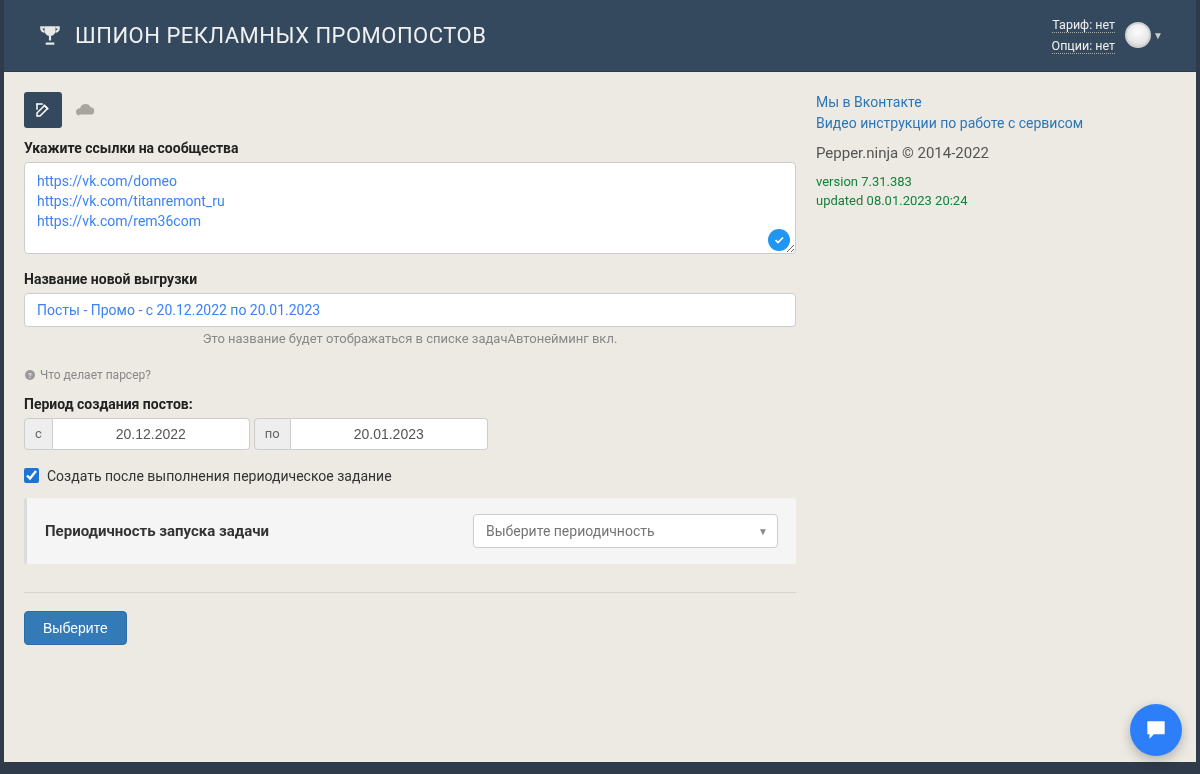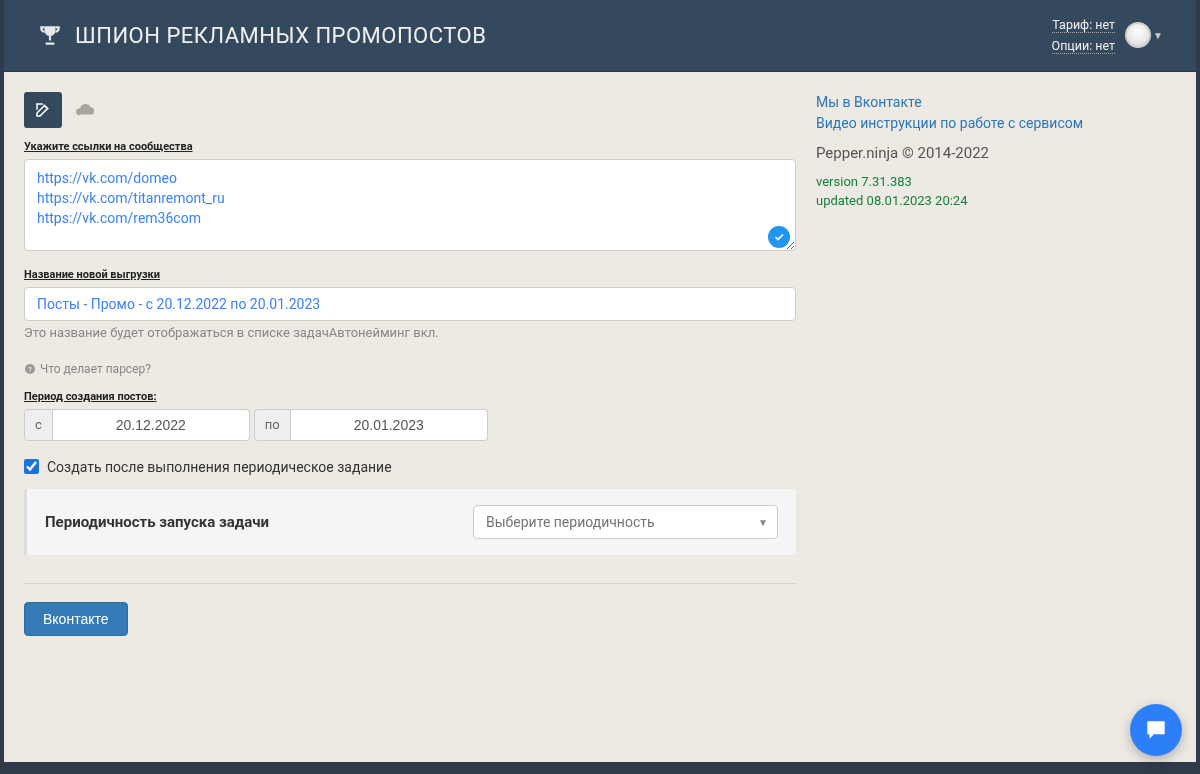--- a/index.html
+++ b/index.html
@@ -48,34 +48,34 @@
     .sidebar .meta { color: #15803d; margin-top: 10px; line-height: 1.5; font-size: 13px;}
     .sidebar .brand { color: #555; margin-top: 10px; font-size: 15px;}
     .toolbar { display: flex; gap: 4px; margin-bottom: 12px; align-items: center;}
     .tool-btn {
       background: #34495e; color: #fff; width: 38px; height: 36px;
       display: inline-flex; align-items: center; justify-content: center;
       border-radius: 3px; cursor: pointer;
     }
     .tool-icon-disabled { color: #a8a49e; width: 38px; height: 36px; display:inline-flex; align-items:center; justify-content:center;}
     .form-group { margin-bottom: 14px; }
-    .form-label { font-weight: 700; color: #222; display: block; margin-bottom: 6px; font-size: 11px; text-decoration: underline;}
+    .form-label { font-weight: 700; color: #222; display: block; margin-bottom: 6px; font-size: 14px;}
     .textarea, .text-input, .select-input {
       width: 100%; background: #fff; border: 1px solid #ccc;
       border-radius: 4px; padding: 8px 12px; font-size: 14px; color: #3b82f6;
       font-family: inherit;
     }
     .textarea { min-height: 92px; resize: vertical; line-height: 1.45; position: relative;}
     .textarea-wrap { position: relative; }
     .check-badge {
       position: absolute; right: 6px; bottom: 6px;
       width: 22px; height: 22px; background: #2095f2; border-radius: 50%;
       display: flex; align-items: center; justify-content: center; color: #fff;
     }
-    .hint-row { display:flex; justify-content: flex-start; color: #888; font-size: 13px; margin-top: 4px;}
+    .hint-row { display:flex; justify-content: center; color: #888; font-size: 13px; margin-top: 4px;}
     .help-link { color: #888; font-size: 12px; cursor: pointer; display: inline-flex; align-items: center; gap:4px; margin: 8px 0 14px;}
     .date-row { display: flex; align-items: stretch; gap: 0; }
     .input-addon {
       background: #eee; border: 1px solid #ccc; padding: 7px 10px; color: #666;
       border-radius: 4px 0 0 4px; font-size: 13px;
     }
     .date-input {
       background:#fff; border:1px solid #ccc; border-left:none;
       text-align:center; padding: 7px 10px; width: 197px; font-size:14px; color:#555;
       border-radius: 0 4px 4px 0;
@@ -200,21 +200,21 @@
       <div class="panel">
         <div class="panel-label">Периодичность запуска задачи</div>
         <div class="select-wrap">
           <input class="select-input" readonly="" placeholder="Выберите периодичность" style="">
           <span class="select-caret">▼</span>
         </div>
       </div>
 
       <hr class="sep">
 
-      <button class="run-btn">Вконтакте</button>
+      <button class="run-btn">Выберите</button>
 
     </div>
 
     <div class="sidebar">
       <a href="#">Мы в Вконтакте</a>
       <a href="#">Видео инструкции по работе с сервисом</a>
       <div class="brand">Pepper.ninja © 2014-2022</div>
       <div class="meta">
         <div>version 7.31.383</div>
         <div>updated 08.01.2023 20:24</div>

